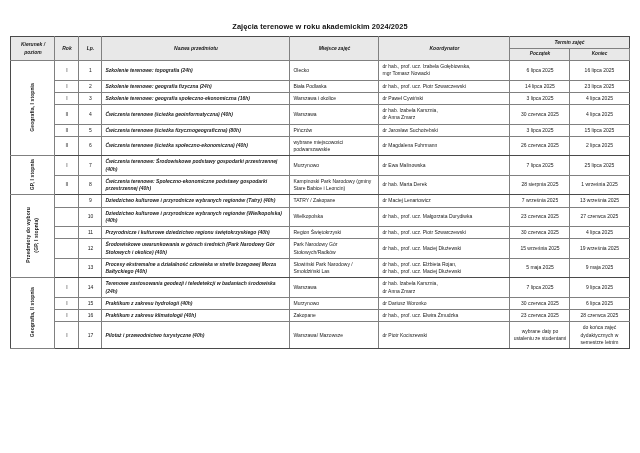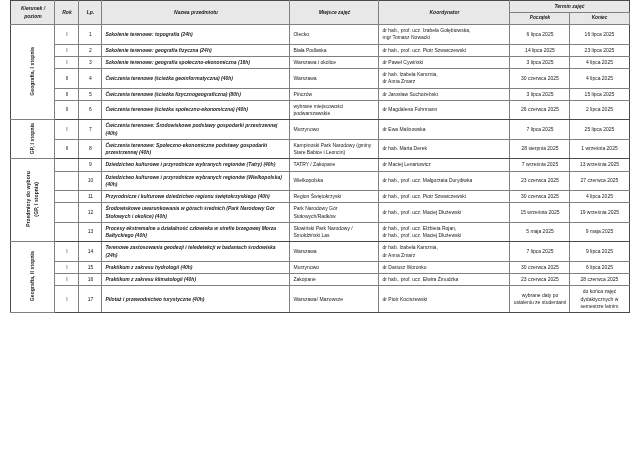--- a/index.html
+++ b/index.html
@@ -121,20 +121,21 @@
   tbody tr td:last-child  { border-right: 1.1px solid #4a4a4a; }
   thead tr:first-child th:first-child { border-left: 1.1px solid #4a4a4a; }
   thead tr:first-child th:last-child  { border-right: 1.1px solid #4a4a4a; }
   thead tr:first-child th { border-top: 1.1px solid #4a4a4a; }
 </style>
 </head>
 <body>
 
 <div id="page">
 
+  <div class="doc-title">Zajęcia terenowe w roku akademickim 2024/2025</div>
 
   <table class="schedule">
     <colgroup>
       <col class="c-kierunek">
         <col class="c-rok">
         <col class="c-lp">
         <col class="c-nazwa">
       <col class="c-miejsce">
         <col class="c-koord">
         <col class="c-start">

